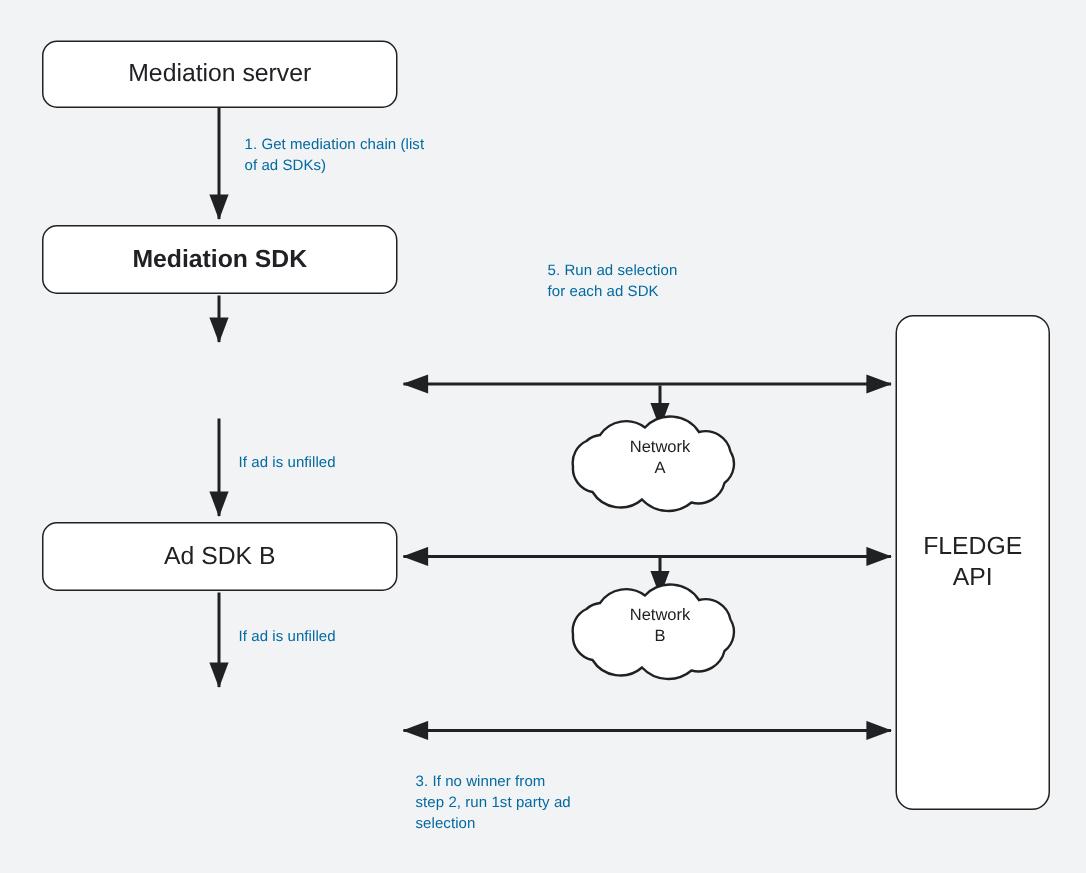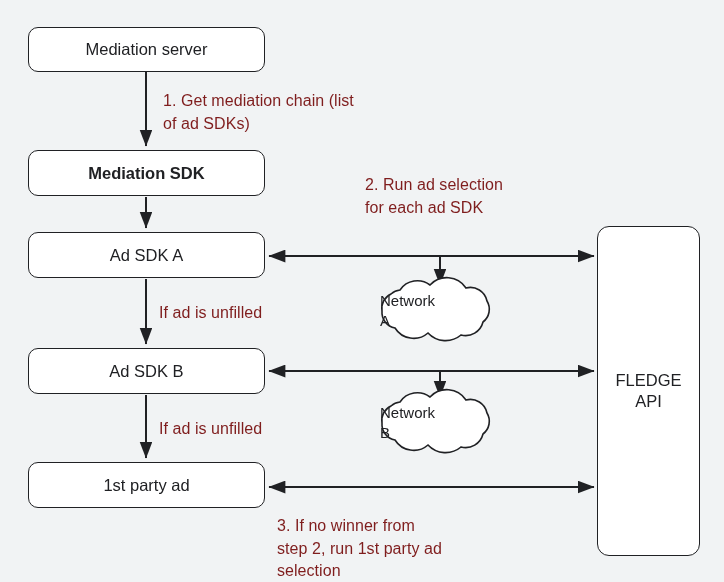--- a/index.html
+++ b/index.html
@@ -44,35 +44,34 @@
     display: block;
     white-space: pre-line;
   }
   .flow-box {
     position: absolute;
     left: 597px;
     top: 210px;
     width: 103px;
     height: 330px;
     border-radius: 12px;
-    margin-top: 16px;
   }
   .annotation {
     position: absolute;
-    color: #7f1d1d;
-    font-size: 16px;
+    color: #0369a1;
+    font-size: 10px;
     line-height: 1.42;
     white-space: pre-line;
     letter-spacing: 0.05px;
   }
   .cloud-label {
     position: absolute;
-    text-align: left;
+    text-align: center;
     color: #202124;
-    font-size: 15px;
+    font-size: 11px;
     line-height: 1.3;
     white-space: pre-line;
     pointer-events: none;
   }
 </style>
 </head>
 <body>
 
 <div id="diagram-root">
 
@@ -124,47 +123,41 @@
   </svg>
 
   <div class="node-box" style="left:28px; top:27px; width:237px; height:45px;">
     <span class="node-label">Mediation server</span>
   </div>
 
   <div class="node-box" style="left:28px; top:150px; width:237px; height:46px;font-weight:bold;">
     <span class="node-label">Mediation SDK</span>
   </div>
 
-  <div class="node-box" style="left:28px; top:232px; width:237px; height:46px;">
-    <span class="node-label">Ad SDK A</span>
-  </div>
 
   <div class="node-box" style="left:28px; top:348px; width:237px; height:46px;">
     <span class="node-label">Ad SDK B</span>
   </div>
 
-  <div class="node-box" style="left:28px; top:462px; width:237px; height:46px;">
-    <span class="node-label">1st party ad</span>
-  </div>
 
   <div class="node-box flow-box">
     <span class="node-label">FLEDGE
 API</span>
   </div>
 
   <div class="cloud-label" style="left:380px; top:291px; width:120px;">Network
 A</div>
 
   <div class="cloud-label" style="left:380px; top:403px; width:120px;">Network
 B</div>
 
   <div class="annotation" style="left:163px; top:90px; width:215px;">1. Get mediation chain (list
 of ad SDKs)</div>
 
-  <div class="annotation" style="left:365px; top:174px; width:190px;">2. Run ad selection
+  <div class="annotation" style="left:365px; top:174px; width:190px;">5. Run ad selection
  for each ad SDK</div>
 
   <div class="annotation" style="left:277px; top:496px; width:215px;margin-top:19px;">3. If no winner from
 step 2, run 1st party ad
 selection</div>
 
   <div class="annotation" style="left:159px; top:302px; width:130px;">If ad is unfilled</div>
 
   <div class="annotation" style="left:159px; top:418px; width:130px;">If ad is unfilled</div>
 

